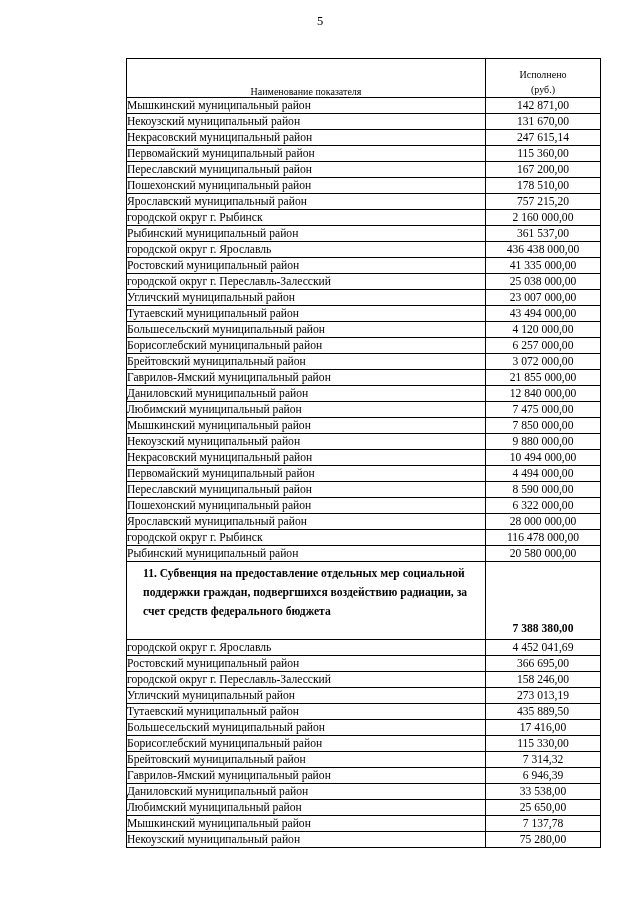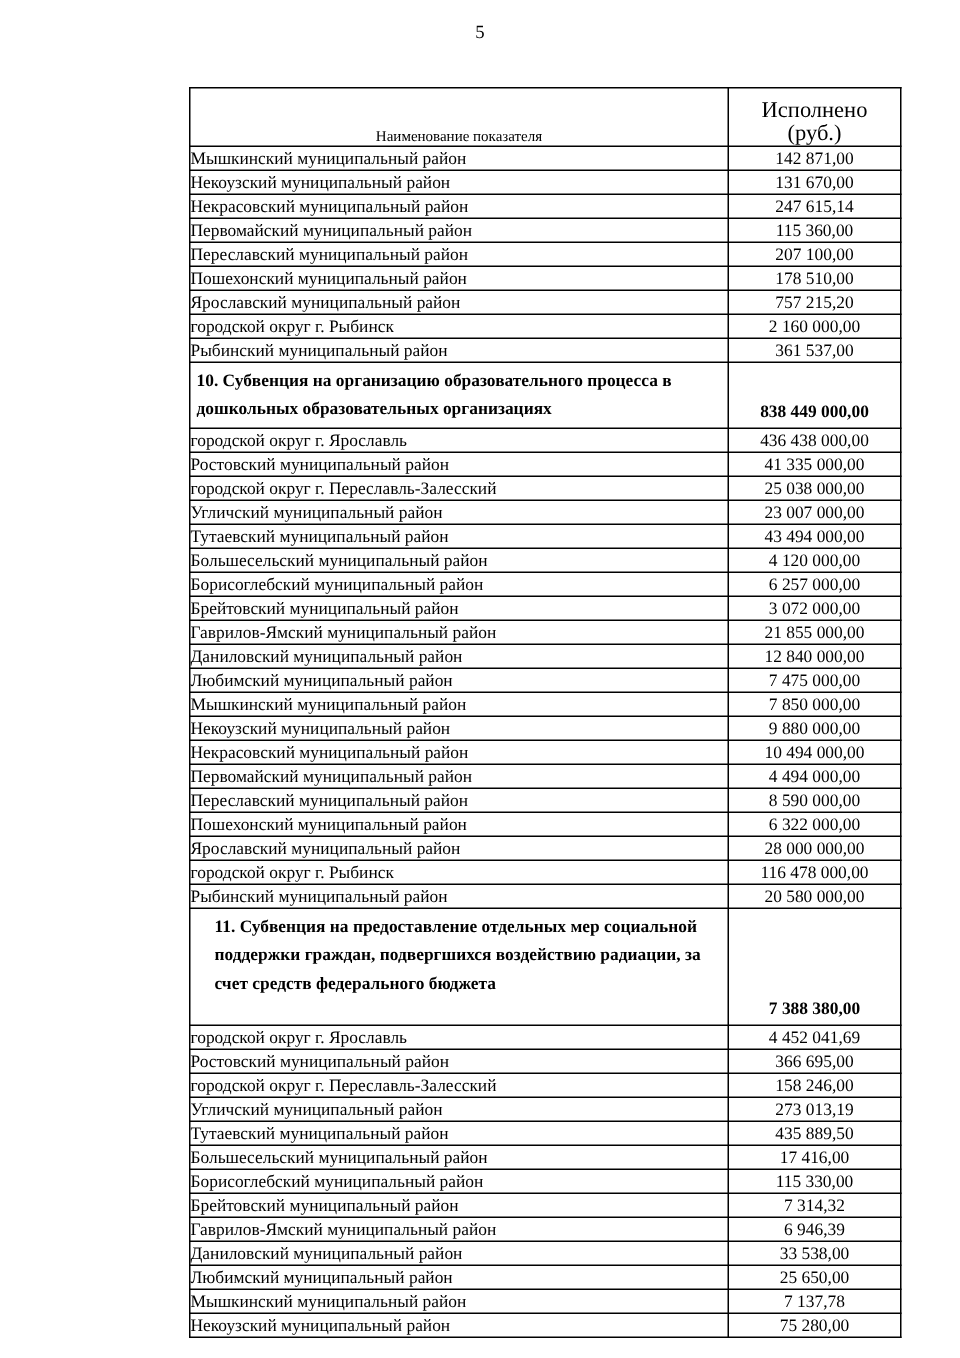--- a/index.html
+++ b/index.html
@@ -57,21 +57,21 @@
     vertical-align: middle;
     height: 38px;
     font-weight: normal;
     font-size: 10px;
     padding: 0 4px;
   }
   .hdr-value {
     text-align: center;
     vertical-align: top;
     font-weight: normal;
-    font-size: 15px;
+    font-size: 10px;
     padding: 3px 4px 0 4px;
     line-height: 15px;
   }
   .hdr-value .l2 { display: block; }
 
   
   .cell-name {
     text-align: left;
     padding: 1px 2px 1px 4px;
     height: 15px;
@@ -139,41 +139,37 @@
           <tr class="data-row">
             <td class="cell-name">Некрасовский муниципальный район</td>
             <td class="cell-value">247 615,14</td>
           </tr>
           <tr class="data-row">
             <td class="cell-name">Первомайский муниципальный район</td>
             <td class="cell-value">115 360,00</td>
           </tr>
           <tr class="data-row">
             <td class="cell-name">Переславский муниципальный район</td>
-            <td class="cell-value">207 100,00</td>
+            <td class="cell-value">167 200,00</td>
           </tr>
           <tr class="data-row">
             <td class="cell-name">Пошехонский муниципальный район</td>
             <td class="cell-value">178 510,00</td>
           </tr>
           <tr class="data-row">
             <td class="cell-name">Ярославский муниципальный район</td>
             <td class="cell-value">757 215,20</td>
           </tr>
           <tr class="data-row">
             <td class="cell-name">городской округ г. Рыбинск</td>
             <td class="cell-value">2 160 000,00</td>
           </tr>
           <tr class="data-row">
             <td class="cell-name">Рыбинский муниципальный район</td>
             <td class="cell-value">361 537,00</td>
-          </tr>
-          <tr class="section-row section-10">
-            <td class="cell-name">10. Субвенция на организацию образовательного процесса в дошкольных образовательных организациях</td>
-            <td class="cell-value">838 449 000,00</td>
           </tr>
           <tr class="data-row">
             <td class="cell-name">городской округ г. Ярославль</td>
             <td class="cell-value">436 438 000,00</td>
           </tr>
           <tr class="data-row">
             <td class="cell-name">Ростовский муниципальный район</td>
             <td class="cell-value">41 335 000,00</td>
           </tr>
           <tr class="data-row">

